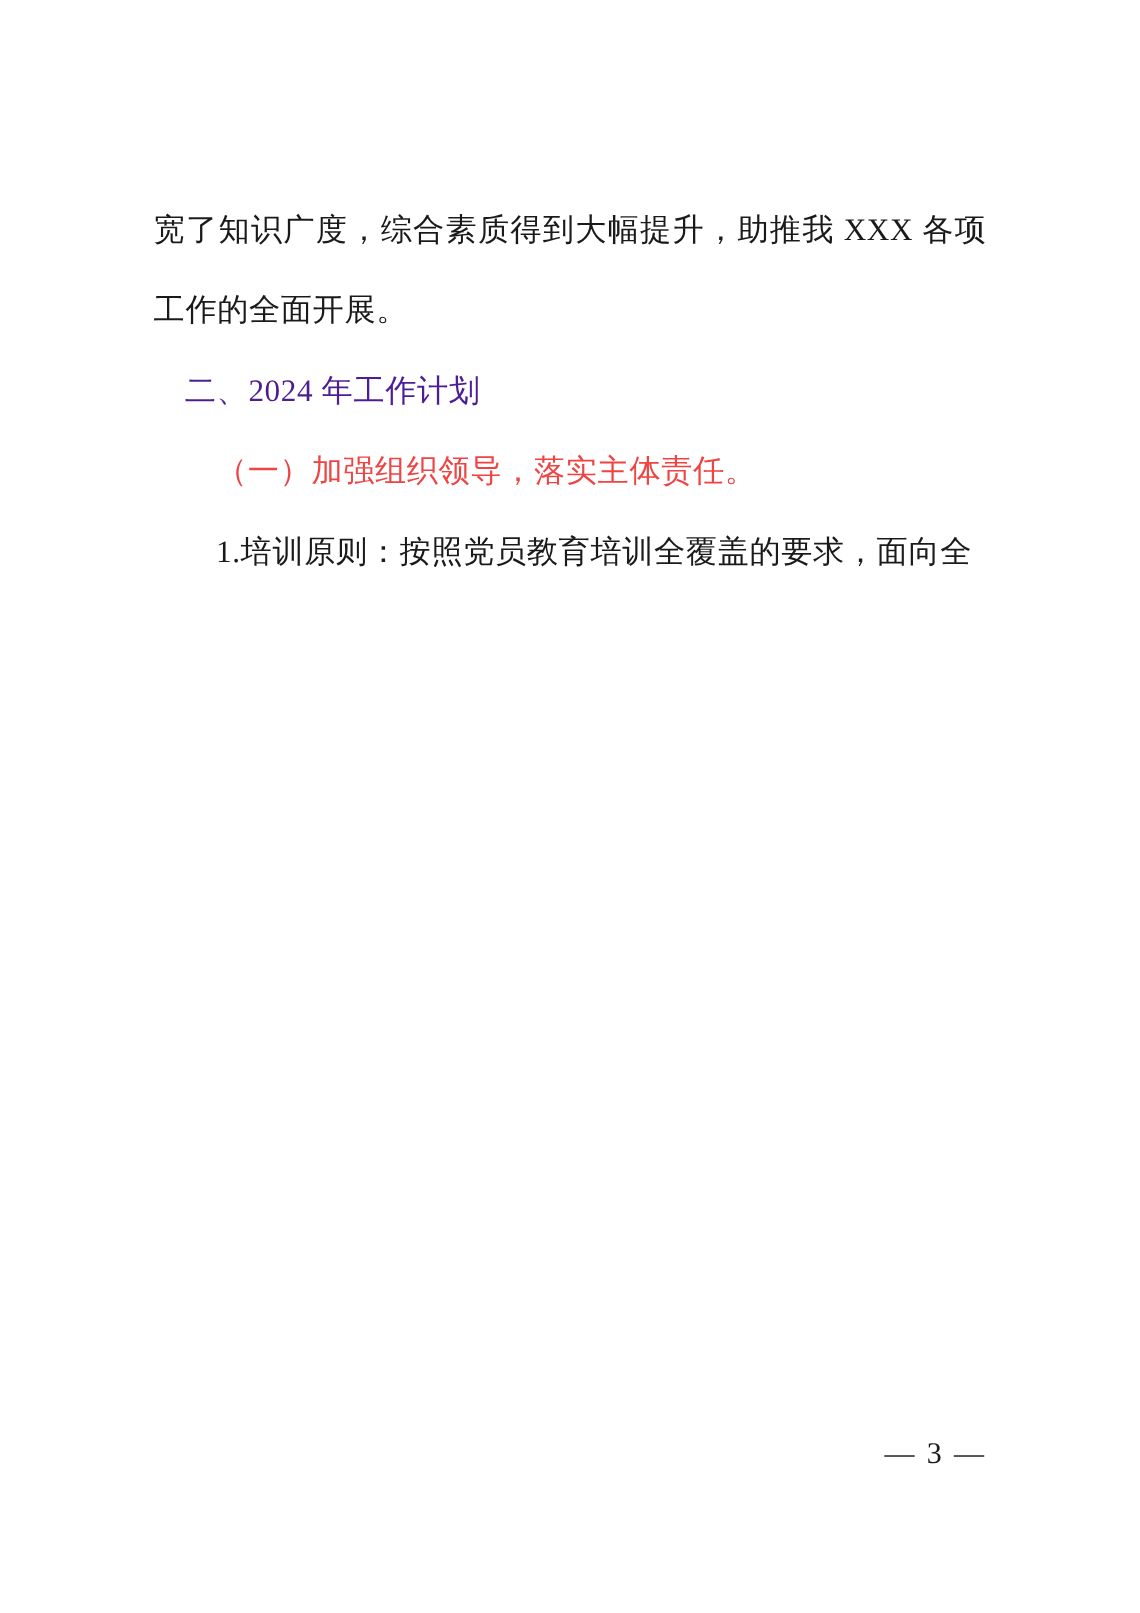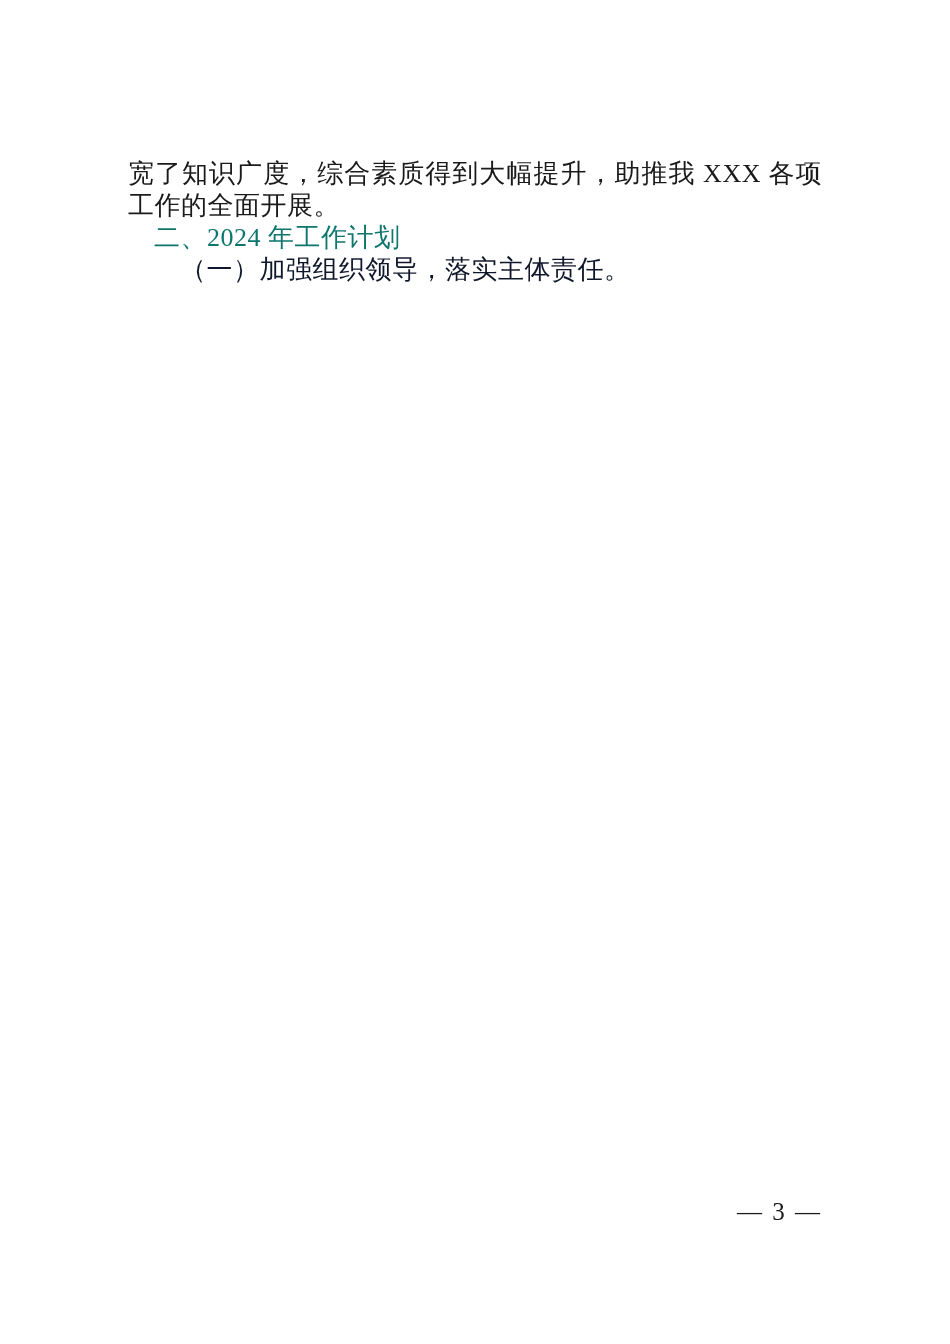--- a/index.html
+++ b/index.html
@@ -15,55 +15,56 @@
     background: #ffffff;
     box-sizing: border-box;
     padding: 158px 128px 0 128px;
     font-family: "Liberation Serif", "DejaVu Serif", serif;
     color: #1a1a1a;
     overflow: hidden;
   }
   .doc p, .doc h2, .doc h3 {
     margin: 0;
     font-size: 26px;
-    line-height: 32px;
+    line-height: 67px;
     font-weight: normal;
     text-align: justify;
     text-justify: inter-ideograph;
     letter-spacing: 0.5px;
   }
   .body-cont {
     text-indent: 0;
   }
   .body {
     text-indent: 2em;
   }
   .heading1 {
     text-indent: 1em;
     font-weight: bold;
-    color: #0f766e;
+    color: #4c1d95;
   }
   .heading2 {
     text-indent: 2em;
     font-weight: bold;
-    color: #0f172a;
+    color: #ef4444;
   }
   .page-number {
     position: absolute;
     right: 128px;
     bottom: 118px;
     font-size: 25px;
     letter-spacing: 2px;
     color: #1a1a1a;
     font-family: "Liberation Serif", "DejaVu Serif", serif;
   }
 </style>
 </head>
 <body>
 
 <div class="page">
   <div class="doc">
     <p class="body-cont">宽了知识广度，综合素质得到大幅提升，助推我 XXX 各项工作的全面开展。</p>
     <h2 class="heading1">二、2024 年工作计划</h2>
     <h3 class="heading2">（一）加强组织领导，落实主体责任。</h3>
+    <p class="body">1.培训原则：按照党员教育培训全覆盖的要求，面向全</p>
   </div>
   <div class="page-number">— 3 —</div>
 </div>
 
 </body></html>

